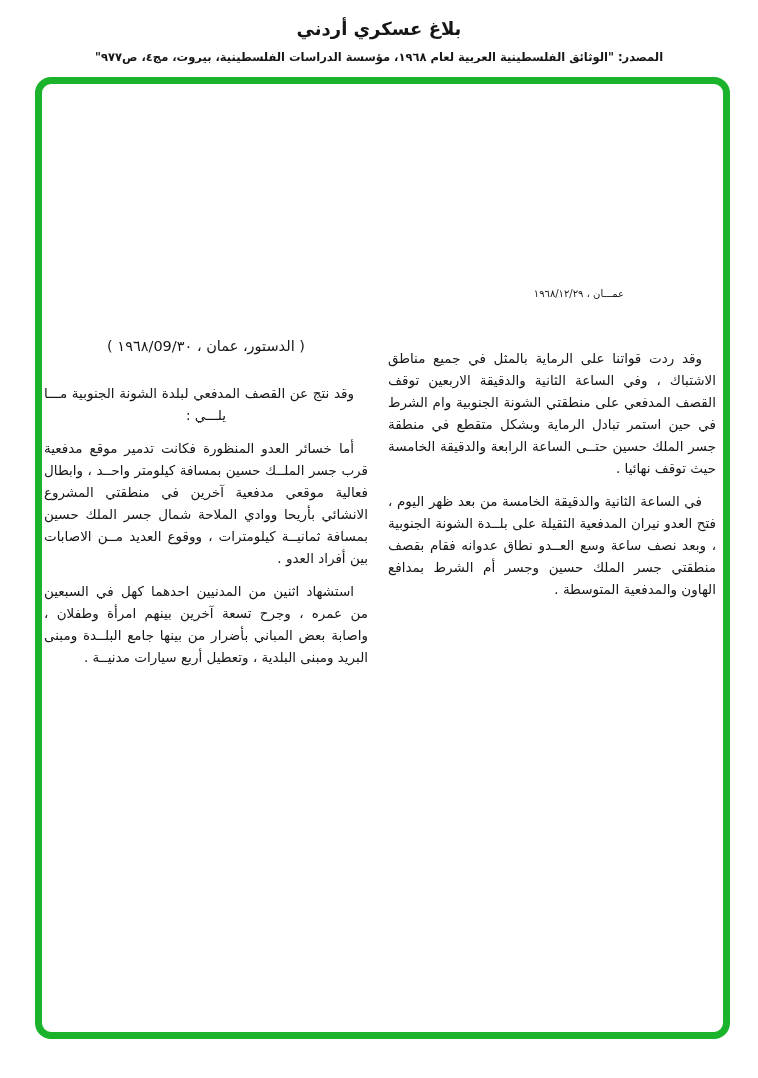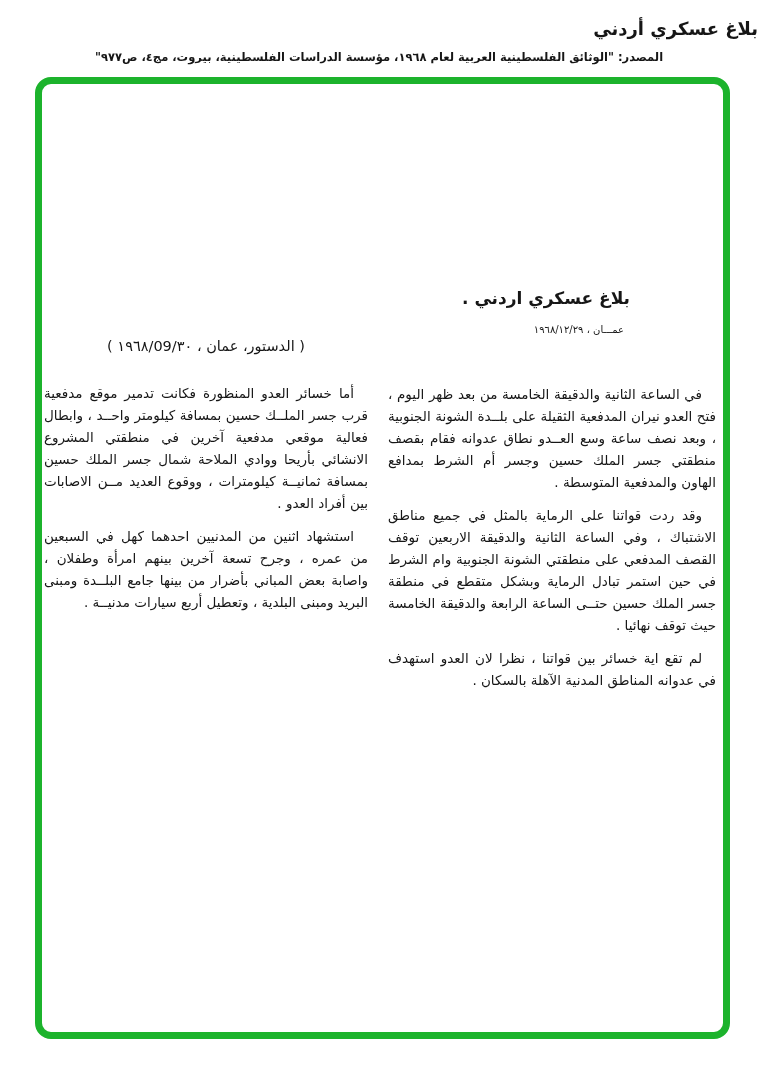--- a/index.html
+++ b/index.html
@@ -14,21 +14,21 @@
     background: #ffffff;
     overflow: hidden;
     font-family: "DejaVu Sans", sans-serif;
     color: #161616;
   }
   .doc-title {
     position: absolute;
     top: 18px;
     left: 0;
     right: 0;
-    text-align: right;
+    text-align: center;
     font-size: 18px;
     font-weight: bold;
     direction: rtl;
     margin: 0;
   }
   .source-line {
     position: absolute;
     top: 50px;
     left: 0;
     right: 0;
@@ -99,26 +99,25 @@
 
 <div class="page">
 
   <h1 class="doc-title">بلاغ عسكري أردني</h1>
 
   <div class="source-line">المصدر: "الوثائق الفلسطينية العربية لعام ١٩٦٨، مؤسسة الدراسات الفلسطينية، بيروت، مج٤، ص٩٧٧"</div>
 
   <div class="frame" style="border-color: rgb(28, 179, 44);"></div>
 
   <section class="col col-right">
-    <h2 class="communique-heading">بلاغ عسكري اردني .</h2>
     <div class="dateline">عمـــان ، ١٩٦٨/١٢/٢٩</div>
+    <p class="body-para">وقد ردت قواتنا على الرماية بالمثل في جميع مناطق الاشتباك ، وفي الساعة الثانية والدقيقة الاربعين توقف القصف المدفعي على منطقتي الشونة الجنوبية وام الشرط في حين استمر تبادل الرماية وبشكل متقطع في منطقة جسر الملك حسين حتــى الساعة الرابعة والدقيقة الخامسة حيث توقف نهائيا .</p>
     <p class="body-para">في الساعة الثانية والدقيقة الخامسة من بعد ظهر اليوم ، فتح العدو نيران المدفعية الثقيلة على بلــدة الشونة الجنوبية ، وبعد نصف ساعة وسع العــدو نطاق عدوانه فقام بقصف منطقتي جسر الملك حسين وجسر أم الشرط بمدافع الهاون والمدفعية المتوسطة .</p>
-    <p class="body-para">وقد ردت قواتنا على الرماية بالمثل في جميع مناطق الاشتباك ، وفي الساعة الثانية والدقيقة الاربعين توقف القصف المدفعي على منطقتي الشونة الجنوبية وام الشرط في حين استمر تبادل الرماية وبشكل متقطع في منطقة جسر الملك حسين حتــى الساعة الرابعة والدقيقة الخامسة حيث توقف نهائيا .</p>
-    <p class="body-para">لم تقع اية خسائر بين قواتنا ، نظرا لان العدو استهدف في عدوانه المناطق المدنية الآهلة بالسكان .</p>
   </section>
 
   <section class="col col-left">
     <div class="attribution">( الدستور، عمان ، ١٩٦٨/09/٣٠ )</div>
+    <p class="body-para center-last">وقد نتج عن القصف المدفعي لبلدة الشونة الجنوبية مـــا يلـــي :</p>
     <p class="body-para">أما خسائر العدو المنظورة فكانت تدمير موقع مدفعية قرب جسر الملــك حسين بمسافة كيلومتر واحــد ، وابطال فعالية موقعي مدفعية آخرين في منطقتي المشروع الانشائي بأريحا ووادي الملاحة شمال جسر الملك حسين بمسافة ثمانيــة كيلومترات ، ووقوع العديد مــن الاصابات بين أفراد العدو .</p>
     <p class="body-para">استشهاد اثنين من المدنيين احدهما كهل في السبعين من عمره ، وجرح تسعة آخرين بينهم امرأة وطفلان ، واصابة بعض المباني بأضرار من بينها جامع البلــدة ومبنى البريد ومبنى البلدية ، وتعطيل أربع سيارات مدنيــة .</p>
   </section>
 
 </div>
 
 </body></html>

